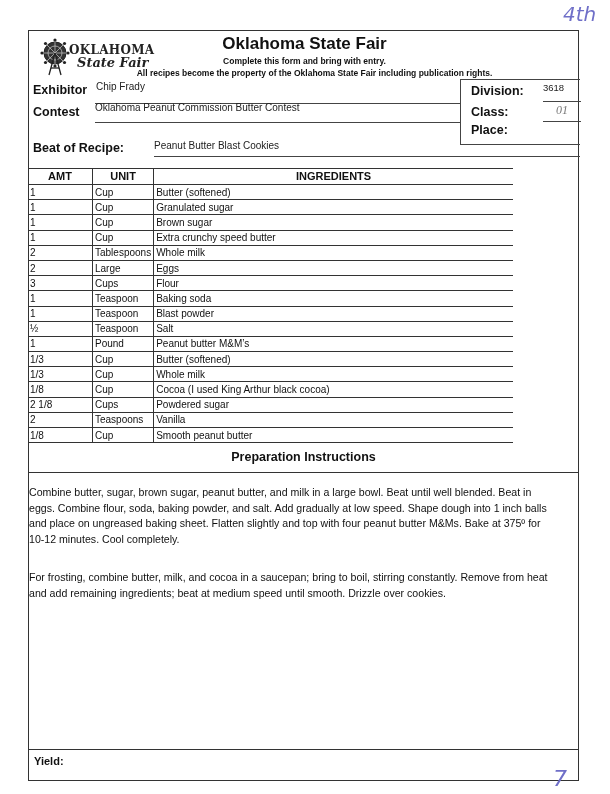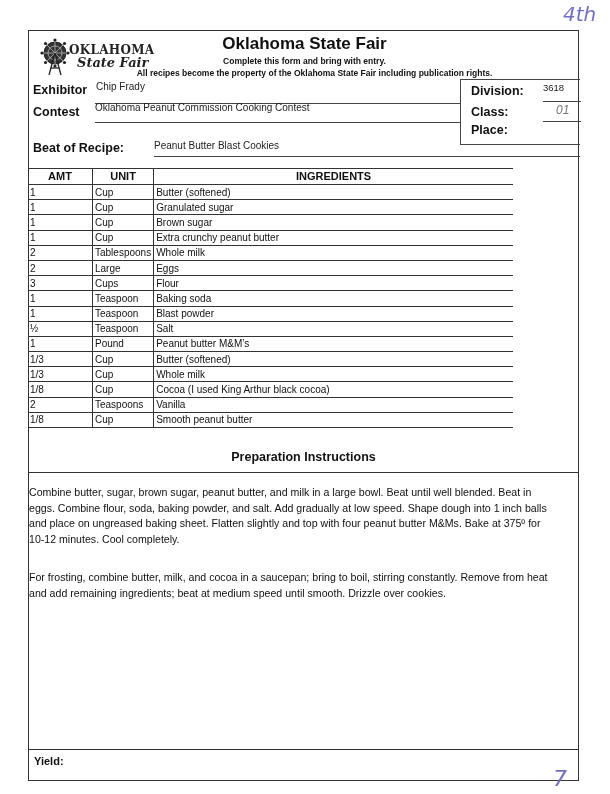--- a/index.html
+++ b/index.html
@@ -14,21 +14,21 @@
   .logo-line1 { position:absolute; left:30px; top:6px; font-family:"DejaVu Serif", serif; font-weight:bold; font-size:12px; letter-spacing:0.3px; color:#222; }
   .logo-line2 { position:absolute; left:38px; top:18px; font-family:"DejaVu Serif", serif; font-style:italic; font-weight:bold; font-size:13px; color:#222; }
   .title { left:0; width:551px; top:3px; text-align:center; font-weight:bold; font-size:17px; }
   .subtitle { left:0; width:551px; top:25px; text-align:center; font-weight:bold; font-size:8.5px; }
   .rights { left:0; width:551px; top:37px; text-align:center; font-weight:bold; font-size:8.5px; padding-left:20px; box-sizing:border-box; }
   .lbl { font-weight:bold; font-size:12.5px; }
   .val { font-size:10px; color:#222; }
   .uline { position:absolute; height:0; border-top:1.3px solid #444; }
   .divbox { position:absolute; left:431px; top:48px; width:120px; height:66px; border:1.3px solid #444; border-right:none; box-sizing:border-box;padding-left:40px; }
   .divbox .lbl { position:absolute; left:10px; font-size:12.5px; }
-  .handval { position:absolute; color:#777; font-style:italic; font-family:Liberation Sans, sans-serif; font-size:12px; }
+  .handval { position:absolute; color:#777; font-style:italic; font-family:Liberation Serif, serif; font-size:12px; }
   table.ing { position:absolute; left:-1px; top:137px; width:485px; border-collapse:collapse; }
   table.ing td, table.ing th { border:1.2px solid #333; padding:0 2px; height:14.2px; font-size:10px; line-height:13px; text-align:left; white-space:nowrap; overflow:hidden; }
   table.ing th { font-weight:bold; font-size:11px; text-align:center; height:15px; }
   table.ing td.c1 { width:60px; border-left:none; }
   table.ing td.c2 { width:55px; }
   table.ing td.c3 { border-right:none; }
   table.ing th.c1 { border-left:none; }
   table.ing th.c3 { border-right:none; }
   .prep-head { position:absolute; left:0; top:410px; width:549px; height:29px; border-bottom:1.4px solid #333; text-align:center; font-weight:bold; font-size:12.5px; line-height:29px; }
   .instr { position:absolute; left:0; width:520px; font-size:10.6px; line-height:15.5px; color:#111; }
@@ -74,21 +74,21 @@
     <div class="logo-line2">State Fair</div>
   </div>
   <div class="abs rights">All recipes become the property of the Oklahoma State Fair including publication rights.</div>
   <div class="abs subtitle">Complete this form and bring with entry.</div>
 
   <div class="abs lbl" style="left:4px; top:52px;">Exhibitor</div>
   <div class="abs val" style="left:67px; top:50px;">Chip Frady</div>
   <div class="uline" style="left:66px; top:72px; width:365px;"></div>
 
   <div class="abs lbl" style="left:4px; top:74px;">Contest</div>
-  <div class="abs val" style="left:66px; top:71px;">Oklahoma Peanut Commission Cooking Contest</div>
+  <div class="abs val" style="left:66px; top:71px;">Oklahoma Peanut Commission Butter Contest</div>
   <div class="uline" style="left:66px; top:91px; width:365px;"></div>
 
   <div class="divbox">
     <div class="lbl" style="top:4px;">Division:</div>
     <div class="abs val" style="left:82px; top:2px; font-size:9.5px;">3618</div>
     <div class="uline" style="left:82px; top:21px; width:38px;"></div>
     <div class="lbl" style="top:25px;">Class:</div>
     <div class="handval" style="left:95px; top:23px;">01</div>
     <div class="uline" style="left:82px; top:41px; width:38px;"></div>
     <div class="lbl" style="top:43px;">Place:</div>
@@ -119,21 +119,21 @@
           <td class="c3">Granulated sugar</td>
         </tr>
         <tr>
           <td class="c1">1</td>
           <td class="c2">Cup</td>
           <td class="c3">Brown sugar</td>
         </tr>
         <tr>
           <td class="c1">1</td>
           <td class="c2">Cup</td>
-          <td class="c3">Extra crunchy peanut butter</td>
+          <td class="c3">Extra crunchy speed butter</td>
         </tr>
         <tr>
           <td class="c1">2</td>
           <td class="c2">Tablespoons</td>
           <td class="c3">Whole milk</td>
         </tr>
         <tr>
           <td class="c1">2</td>
           <td class="c2">Large</td>
           <td class="c3">Eggs</td>
@@ -170,20 +170,25 @@
         </tr>
         <tr>
           <td class="c1">1/3</td>
           <td class="c2">Cup</td>
           <td class="c3">Whole milk</td>
         </tr>
         <tr>
           <td class="c1">1/8</td>
           <td class="c2">Cup</td>
           <td class="c3">Cocoa (I used King Arthur black cocoa)</td>
+        </tr>
+        <tr>
+          <td class="c1">2 1/8</td>
+          <td class="c2">Cups</td>
+          <td class="c3">Powdered sugar</td>
         </tr>
         <tr>
           <td class="c1">2</td>
           <td class="c2">Teaspoons</td>
           <td class="c3">Vanilla</td>
         </tr>
         <tr>
           <td class="c1">1/8</td>
           <td class="c2">Cup</td>
           <td class="c3">Smooth peanut butter</td>

